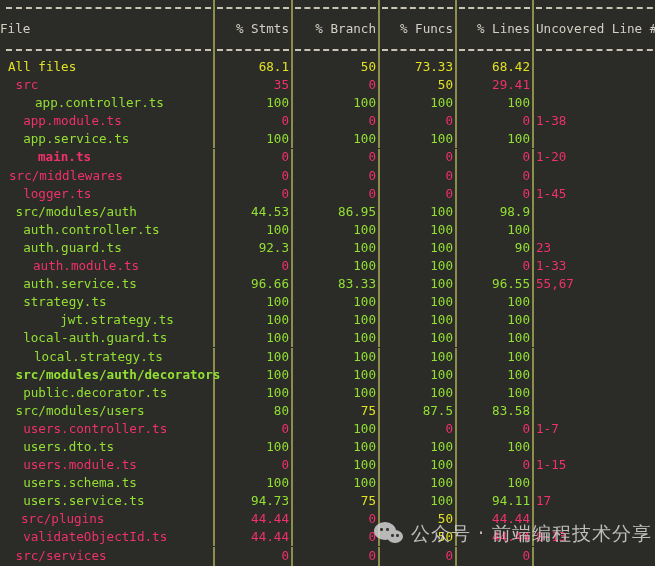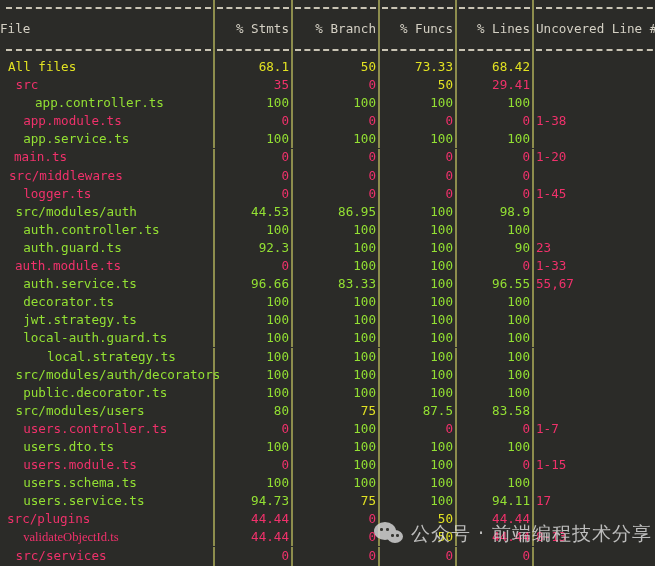--- a/index.html
+++ b/index.html
@@ -274,21 +274,21 @@
           <td class="sep"><span class="bar"></span></td>
           <td class="num c-green">100</td>
           <td class="sep"><span class="bar"></span></td>
           <td class="num c-green">100</td>
           <td class="sep"><span class="bar"></span></td>
           <td class="num c-green">100</td>
           <td class="sep"><span class="bar"></span></td>
           <td class="unc c-pink"></td>
         </tr>
         <tr class="datarow">
-          <td class="filecell c-pink" style="padding-left: 14px;">main.ts</td>
+          <td class="filecell c-pink" style="padding-left: 38px; font-weight: bold;">main.ts</td>
           <td class="sep"><span class="bar"></span></td>
           <td class="num c-pink">0</td>
           <td class="sep"><span class="bar"></span></td>
           <td class="num c-pink">0</td>
           <td class="sep"><span class="bar"></span></td>
           <td class="num c-pink">0</td>
           <td class="sep"><span class="bar"></span></td>
           <td class="num c-pink">0</td>
           <td class="sep"><span class="bar"></span></td>
           <td class="unc c-pink">1-20</td>
@@ -352,21 +352,21 @@
           <td class="sep"><span class="bar"></span></td>
           <td class="num c-green">100</td>
           <td class="sep"><span class="bar"></span></td>
           <td class="num c-green">100</td>
           <td class="sep"><span class="bar"></span></td>
           <td class="num c-green">90</td>
           <td class="sep"><span class="bar"></span></td>
           <td class="unc c-pink">23</td>
         </tr>
         <tr class="datarow">
-          <td class="filecell c-pink" style="padding-left: 15px;">auth.module.ts</td>
+          <td class="filecell c-pink" style="padding-left: 33px;">auth.module.ts</td>
           <td class="sep"><span class="bar"></span></td>
           <td class="num c-pink">0</td>
           <td class="sep"><span class="bar"></span></td>
           <td class="num c-green">100</td>
           <td class="sep"><span class="bar"></span></td>
           <td class="num c-green">100</td>
           <td class="sep"><span class="bar"></span></td>
           <td class="num c-pink">0</td>
           <td class="sep"><span class="bar"></span></td>
           <td class="unc c-pink">1-33</td>
@@ -378,34 +378,34 @@
           <td class="sep"><span class="bar"></span></td>
           <td class="num c-green">83.33</td>
           <td class="sep"><span class="bar"></span></td>
           <td class="num c-green">100</td>
           <td class="sep"><span class="bar"></span></td>
           <td class="num c-green">96.55</td>
           <td class="sep"><span class="bar"></span></td>
           <td class="unc c-pink">55,67</td>
         </tr>
         <tr class="datarow">
-          <td class="filecell c-green" style="padding-left: 23.2px;">decorator.ts</td>
-          <td class="sep"><span class="bar"></span></td>
-          <td class="num c-green">100</td>
-          <td class="sep"><span class="bar"></span></td>
-          <td class="num c-green">100</td>
-          <td class="sep"><span class="bar"></span></td>
-          <td class="num c-green">100</td>
-          <td class="sep"><span class="bar"></span></td>
-          <td class="num c-green">100</td>
-          <td class="sep"><span class="bar"></span></td>
-          <td class="unc c-pink"></td>
-        </tr>
-        <tr class="datarow">
-          <td class="filecell c-green" style="padding-left: 23.2px;">jwt.strategy.ts</td>
+          <td class="filecell c-green" style="padding-left: 23.2px;">strategy.ts</td>
+          <td class="sep"><span class="bar"></span></td>
+          <td class="num c-green">100</td>
+          <td class="sep"><span class="bar"></span></td>
+          <td class="num c-green">100</td>
+          <td class="sep"><span class="bar"></span></td>
+          <td class="num c-green">100</td>
+          <td class="sep"><span class="bar"></span></td>
+          <td class="num c-green">100</td>
+          <td class="sep"><span class="bar"></span></td>
+          <td class="unc c-pink"></td>
+        </tr>
+        <tr class="datarow">
+          <td class="filecell c-green" style="padding-left: 23.2px; text-align: center;">jwt.strategy.ts</td>
           <td class="sep"><span class="bar"></span></td>
           <td class="num c-green">100</td>
           <td class="sep"><span class="bar"></span></td>
           <td class="num c-green">100</td>
           <td class="sep"><span class="bar"></span></td>
           <td class="num c-green">100</td>
           <td class="sep"><span class="bar"></span></td>
           <td class="num c-green">100</td>
           <td class="sep"><span class="bar"></span></td>
           <td class="unc c-pink"></td>
@@ -417,34 +417,34 @@
           <td class="sep"><span class="bar"></span></td>
           <td class="num c-green">100</td>
           <td class="sep"><span class="bar"></span></td>
           <td class="num c-green">100</td>
           <td class="sep"><span class="bar"></span></td>
           <td class="num c-green">100</td>
           <td class="sep"><span class="bar"></span></td>
           <td class="unc c-pink"></td>
         </tr>
         <tr class="datarow">
-          <td class="filecell c-green" style="padding-left: 12px; text-align: center;">local.strategy.ts</td>
-          <td class="sep"><span class="bar"></span></td>
-          <td class="num c-green">100</td>
-          <td class="sep"><span class="bar"></span></td>
-          <td class="num c-green">100</td>
-          <td class="sep"><span class="bar"></span></td>
-          <td class="num c-green">100</td>
-          <td class="sep"><span class="bar"></span></td>
-          <td class="num c-green">100</td>
-          <td class="sep"><span class="bar"></span></td>
-          <td class="unc c-pink"></td>
-        </tr>
-        <tr class="datarow">
-          <td class="filecell c-green" style="padding-left: 15.6px;">src/modules/auth/decorators</td>
+          <td class="filecell c-green" style="padding-left: 34px;">local.strategy.ts</td>
+          <td class="sep"><span class="bar"></span></td>
+          <td class="num c-green">100</td>
+          <td class="sep"><span class="bar"></span></td>
+          <td class="num c-green">100</td>
+          <td class="sep"><span class="bar"></span></td>
+          <td class="num c-green">100</td>
+          <td class="sep"><span class="bar"></span></td>
+          <td class="num c-green">100</td>
+          <td class="sep"><span class="bar"></span></td>
+          <td class="unc c-pink"></td>
+        </tr>
+        <tr class="datarow">
+          <td class="filecell c-green" style="padding-left: 15.6px; font-weight: bold;">src/modules/auth/decorators</td>
           <td class="sep"><span class="bar"></span></td>
           <td class="num c-green">100</td>
           <td class="sep"><span class="bar"></span></td>
           <td class="num c-green">100</td>
           <td class="sep"><span class="bar"></span></td>
           <td class="num c-green">100</td>
           <td class="sep"><span class="bar"></span></td>
           <td class="num c-green">100</td>
           <td class="sep"><span class="bar"></span></td>
           <td class="unc c-pink"></td>
@@ -534,34 +534,34 @@
           <td class="sep"><span class="bar"></span></td>
           <td class="num c-yellow">75</td>
           <td class="sep"><span class="bar"></span></td>
           <td class="num c-green">100</td>
           <td class="sep"><span class="bar"></span></td>
           <td class="num c-green">94.11</td>
           <td class="sep"><span class="bar"></span></td>
           <td class="unc c-pink">17</td>
         </tr>
         <tr class="datarow">
-          <td class="filecell c-pink" style="padding-left: 7px;">src/plugins</td>
+          <td class="filecell c-pink" style="padding-left: 21px;">src/plugins</td>
           <td class="sep"><span class="bar"></span></td>
           <td class="num c-pink">44.44</td>
           <td class="sep"><span class="bar"></span></td>
           <td class="num c-pink">0</td>
           <td class="sep"><span class="bar"></span></td>
           <td class="num c-yellow">50</td>
           <td class="sep"><span class="bar"></span></td>
           <td class="num c-pink">44.44</td>
           <td class="sep"><span class="bar"></span></td>
           <td class="unc c-pink"></td>
         </tr>
         <tr class="datarow">
-          <td class="filecell c-pink" style="padding-left: 23.2px; font-family: Liberation Serif, serif;">validateObjectId.ts</td>
+          <td class="filecell c-pink" style="padding-left: 23.2px;">validateObjectId.ts</td>
           <td class="sep"><span class="bar"></span></td>
           <td class="num c-pink">44.44</td>
           <td class="sep"><span class="bar"></span></td>
           <td class="num c-pink">0</td>
           <td class="sep"><span class="bar"></span></td>
           <td class="num c-yellow">50</td>
           <td class="sep"><span class="bar"></span></td>
           <td class="num c-pink">44.44</td>
           <td class="sep"><span class="bar"></span></td>
           <td class="unc c-pink">8-13</td>

